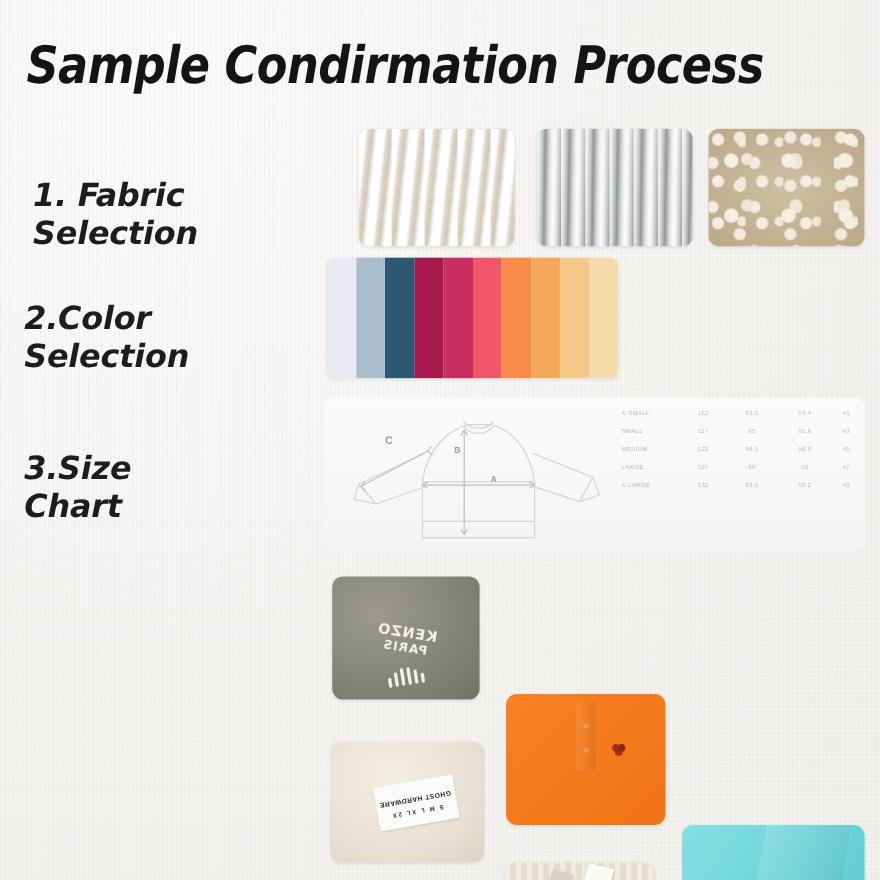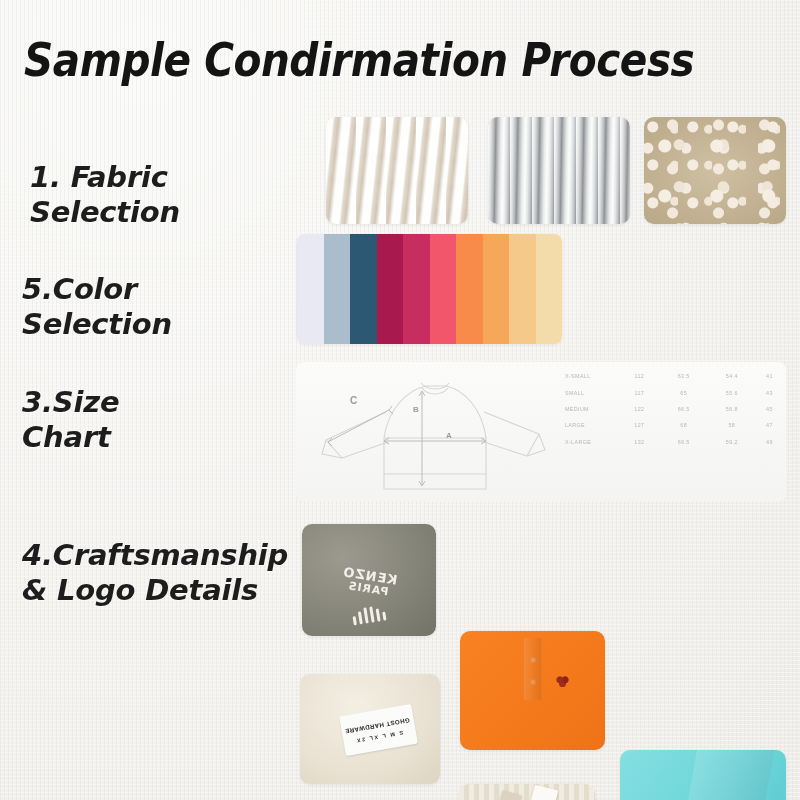--- a/index.html
+++ b/index.html
@@ -255,38 +255,38 @@
 
   <div class="row">
     <div class="row-label" style="left:30px; top:160px;">1. Fabric Selection</div>
 
     <div class="card fabric-knit" style="left:326px; top:117px; width:142px; height:107px;"></div>
     <div class="card fabric-wave" style="left:488px; top:117px; width:142px; height:107px;"></div>
     <div class="card fabric-boucle" style="left:644px; top:117px; width:142px; height:107px;"></div>
   </div>
 
   <div class="row">
-    <div class="row-label" style="left:22px; top:272px;">5.Color Selection</div>
+    <div class="row-label" style="left:22px; top:272px;">2.Color Selection</div>
 
     <div id="palette" style="left:297px; top:234px; width:265px; height:110px;">
         <div class="band" style="background: rgb(232, 233, 242);"></div>
         <div class="band" style="background: rgb(169, 189, 205);"></div>
         <div class="band" style="background: rgb(44, 88, 116);"></div>
         <div class="band" style="background: rgb(168, 26, 78);"></div>
         <div class="band" style="background: rgb(199, 45, 95);"></div>
         <div class="band" style="background: rgb(242, 86, 106);"></div>
         <div class="band" style="background: rgb(248, 138, 74);"></div>
         <div class="band" style="background: rgb(246, 168, 90);"></div>
         <div class="band" style="background: rgb(245, 201, 138);"></div>
         <div class="band" style="background: rgb(243, 220, 170);"></div>
       </div>
   </div>
 
   <div class="row">
-    <div class="row-label" style="left:22px; top:385px;">3.Size Chart</div>
+    <div class="row-label" style="left:22px; top:408px;">3.Size Chart</div>
 
     <div id="sizechart" style="left:296px; top:362px; width:490px; height:140px;">
 
       <svg id="sweater-svg" width="270" height="140" viewBox="0 0 270 140">
         <g fill="none" stroke="#d5d5d3" stroke-width="1.1" stroke-linejoin="round">
 
           <path d="M88 76 L88 127 L190 127 L190 76 Z"></path>
           <path d="M88 76 C92 46, 112 28, 130 24 L150 24 C168 28, 186 46, 190 76"></path>
 
           <path d="M126 26 C132 34, 146 34, 152 26"></path>
@@ -355,22 +355,20 @@
               <td>69.5</td>
               <td>59.2</td>
               <td>49</td>
             </tr>
           </tbody>
       </table>
     </div>
   </div>
 
   <div class="row">
-    <div class="row-label" style="left:22px; top:538px;">4.Craftsmanship
-&amp; Logo Details</div>
 
     <div class="card craft-kenzo" style="left:302px; top:524px; width:134px; height:112px;">
       <div class="kenzo-mark">
         <div>KENZO</div>
         <div style="font-size:11px">PARIS</div>
       </div>
       <div class="kenzo-stems">
         <i style="height:9px"></i>
           <i style="height:13px"></i>
           <i style="height:16px"></i>

